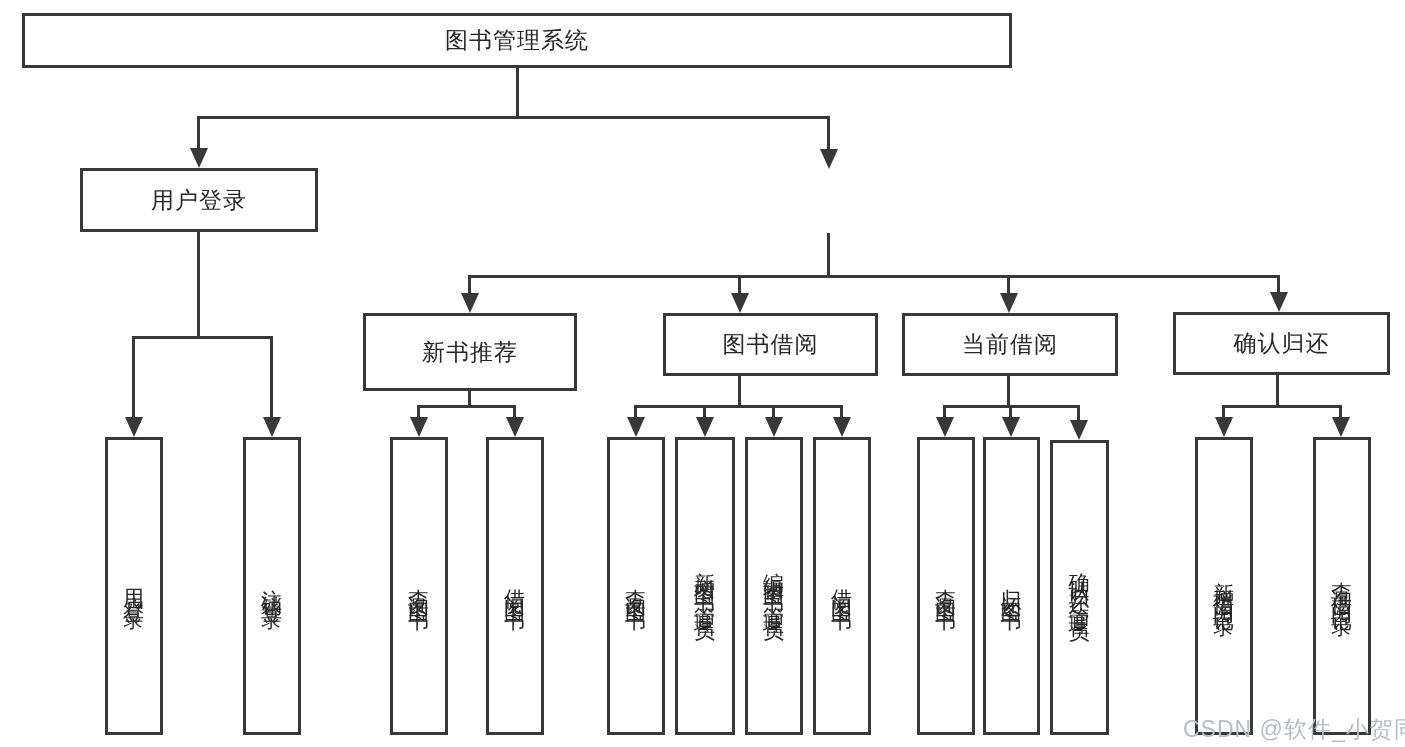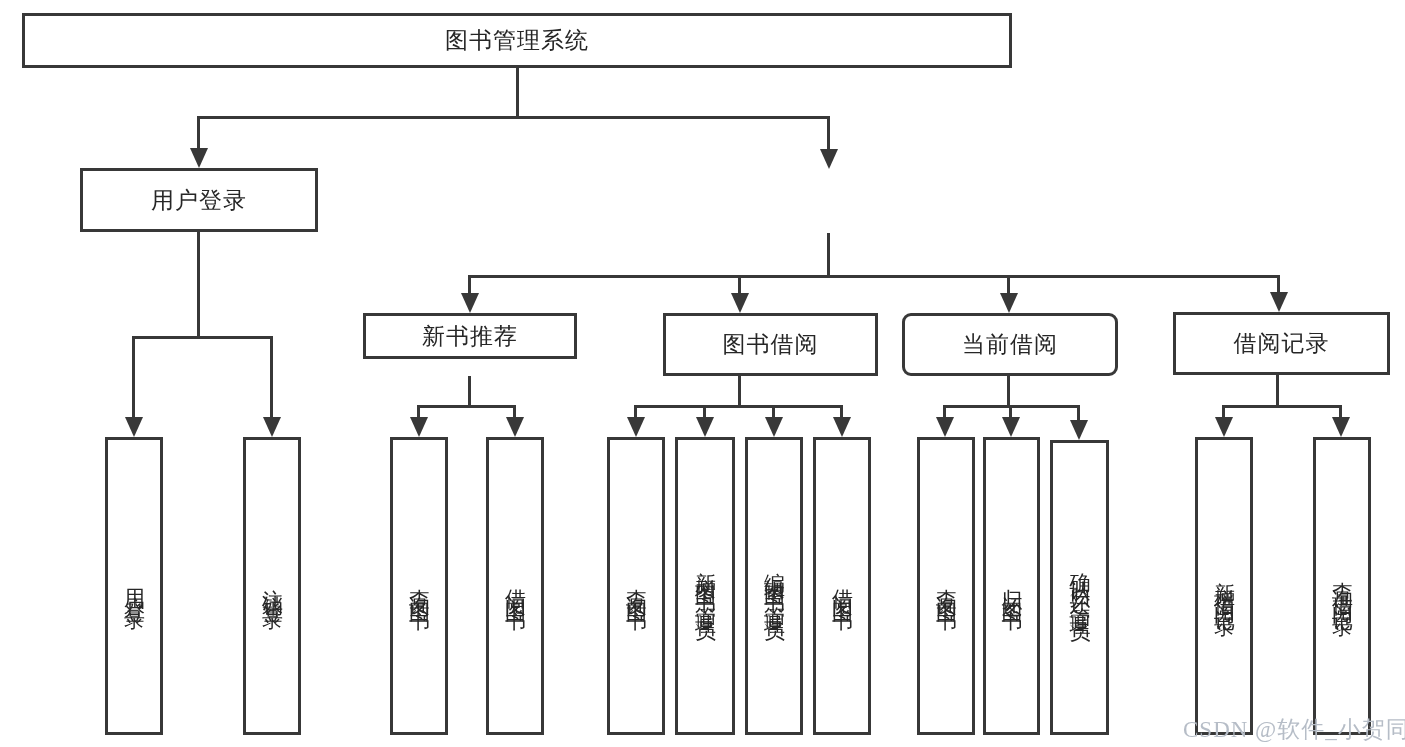--- a/index.html
+++ b/index.html
@@ -6,21 +6,21 @@
     --line:#383838;
     --text:#262626;
     --bg:#ffffff;
     --watermark:#b6bdc7;
   }
   html,body{margin:0;padding:0;background:var(--bg);}
   .canvas{
     position:relative;
     width:1405px;height:747px;
     background:var(--bg);
-    font-family:Liberation Serif, serif;
+    font-family:Liberation Sans, sans-serif;
     overflow:hidden;
   }
   .box{
     position:absolute;
     box-sizing:border-box;
     border:3px solid var(--line);
     background:#fff;
     color:var(--text);
     display:flex;
     align-items:center;
@@ -75,24 +75,24 @@
   <div class="line" style="left:468px;top:275px;width:812px;height:3px;"></div>
   <div class="line" style="left:468px;top:275px;width:3px;height:22px;"></div>
   <div class="arrow" style="left:461px;top:293px;"></div>
   <div class="line" style="left:738px;top:275px;width:3px;height:22px;"></div>
   <div class="arrow" style="left:731px;top:293px;"></div>
   <div class="line" style="left:1007px;top:275px;width:3px;height:22px;"></div>
   <div class="arrow" style="left:1000px;top:293px;"></div>
   <div class="line" style="left:1277px;top:275px;width:3px;height:21px;"></div>
   <div class="arrow" style="left:1270px;top:292px;"></div>
 
-  <div class="box hlabel" style="left:363px;top:313px;width:214px;height:46px;">新书推荐</div>
+  <div class="box hlabel" style="left:363px;top:313px;width:214px;height:78px;">新书推荐</div>
   <div class="box hlabel" style="left:663px;top:313px;width:215px;height:63px;">图书借阅</div>
-  <div class="box hlabel" style="left:902px;top:313px;width:216px;height:63px;border-radius:9px;">当前借阅</div>
-  <div class="box hlabel" style="left:1173px;top:312px;width:217px;height:63px;">借阅记录</div>
+  <div class="box hlabel" style="left:902px;top:313px;width:216px;height:63px;">当前借阅</div>
+  <div class="box hlabel" style="left:1173px;top:312px;width:217px;height:63px;">确认归还</div>
 
   <div class="line" style="left:468px;top:376px;width:3px;height:31px;"></div>
   <div class="line" style="left:417px;top:405px;width:99px;height:3px;"></div>
   <div class="line" style="left:417px;top:405px;width:3px;height:16px;"></div>
   <div class="arrow" style="left:410px;top:417px;"></div>
   <div class="line" style="left:513px;top:405px;width:3px;height:16px;"></div>
   <div class="arrow" style="left:506px;top:417px;"></div>
 
   <div class="line" style="left:738px;top:376px;width:3px;height:31px;"></div>
   <div class="line" style="left:634px;top:405px;width:209px;height:3px;"></div>

